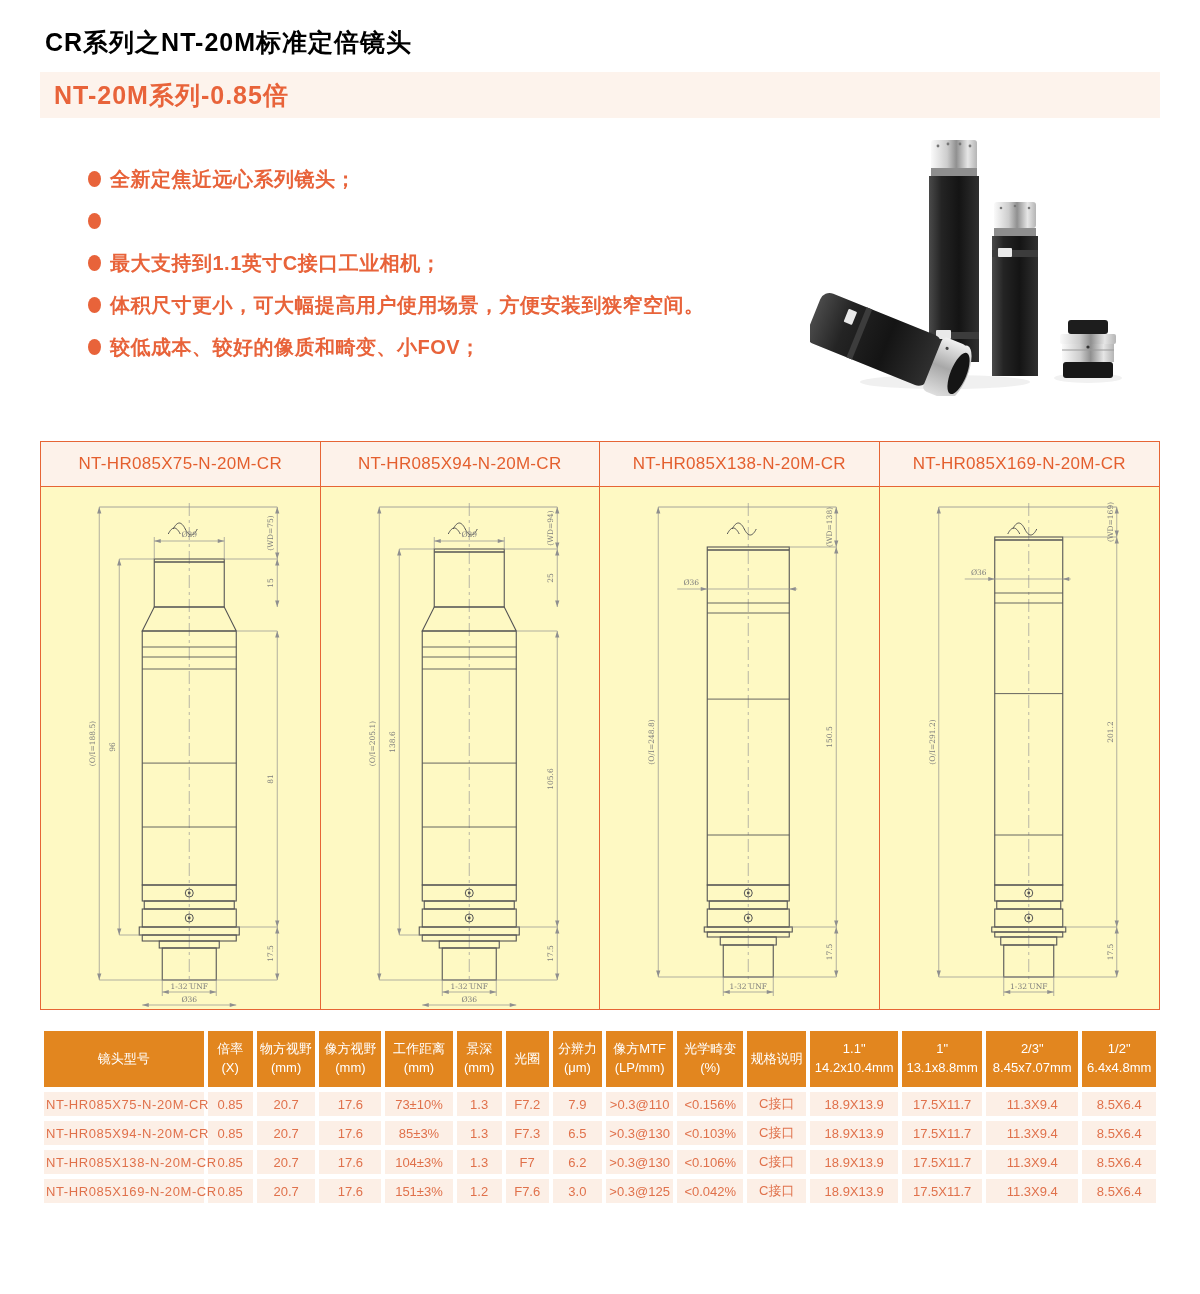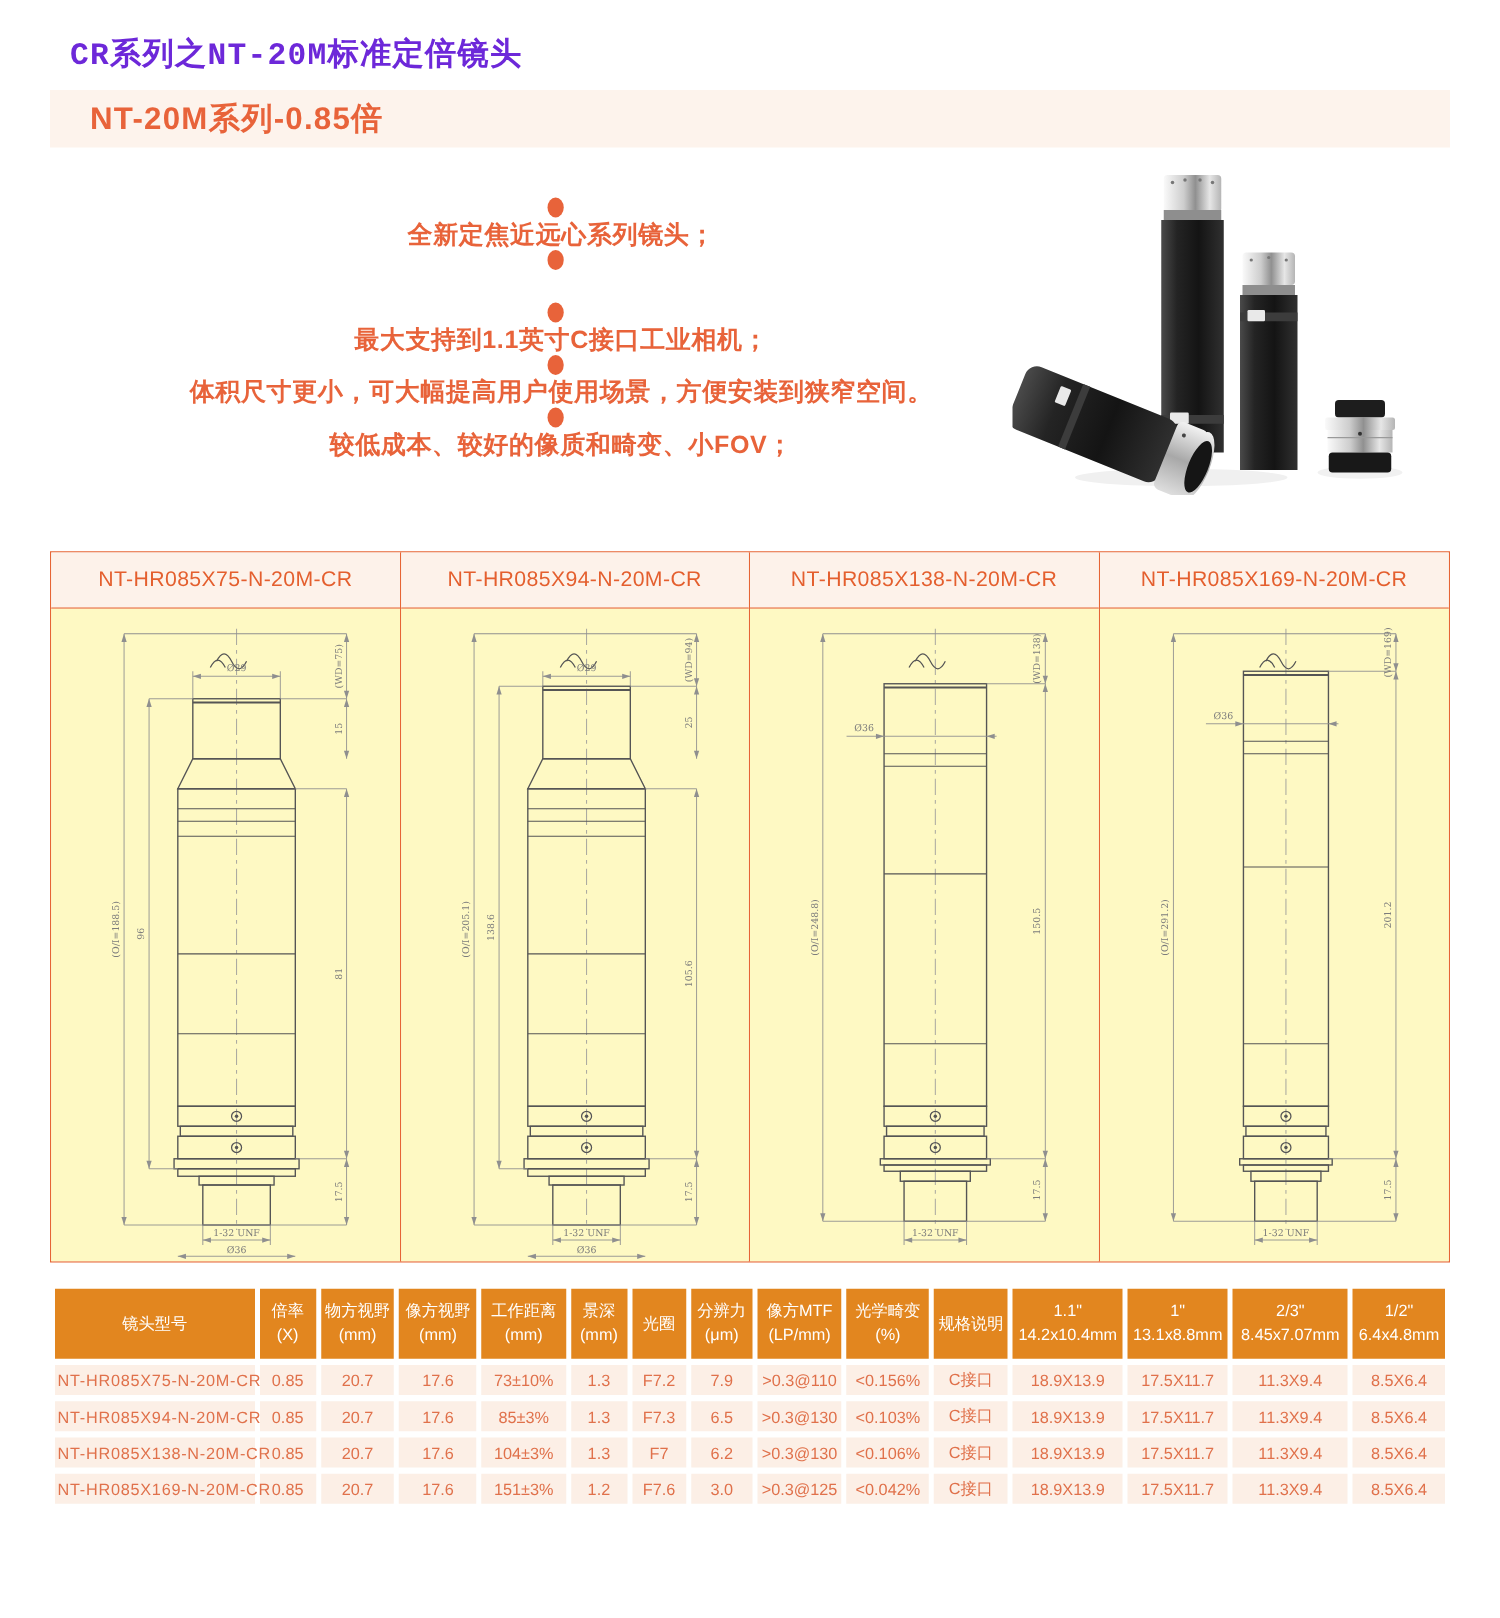--- a/index.html
+++ b/index.html
@@ -1,23 +1,23 @@
 <!DOCTYPE html>
 <html><head>
 <meta charset="utf-8">
 <style>
   html,body{margin:0;padding:0;background:#ffffff;}
   body{width:1200px;height:1294px;position:relative;font-family:"Liberation Sans",sans-serif;overflow:hidden;}
   .page{padding:26px 40px 0 40px;}
-  .page-title{color:#6d28d9;font-size:25px;font-weight:700;letter-spacing:1px;margin:0 0 13px 16px;font-family:Liberation Mono, monospace;}
+  .page-title{color:#000000;font-size:25px;font-weight:700;letter-spacing:1px;margin:0 0 13px 5px;}
   .banner{background:#FDF3EC;height:46px;line-height:46px;color:#E8633A;font-weight:700;}
-  .series-banner{font-size:25px;padding-left:32px;letter-spacing:1px;}
+  .series-banner{font-size:25px;padding-left:14px;letter-spacing:1px;}
   .content-row{display:flex;margin-top:8px;}
   .features{flex:1;padding:32px 0 0 48px;}
-  .feature-item{display:flex;align-items:center;height:42px;color:#E8633A;font-size:20px;font-weight:600;letter-spacing:0.5px;white-space:nowrap;flex-direction:column;}
+  .feature-item{display:flex;align-items:center;height:42px;color:#E8633A;font-size:20px;font-weight:600;letter-spacing:0.5px;white-space:nowrap;}
   .bullet{width:13px;height:16px;border-radius:50%;background:#E8633A;margin-right:9px;flex:0 0 auto;}
   .photo-wrap{width:350px;height:272px;flex:0 0 auto;margin-top:-2px;}
   .section-banner{font-size:23px;padding-left:26px;letter-spacing:2px;margin-top:37px;}
   
   .panels{display:grid;grid-template-columns:repeat(4,1fr);border:1px solid #E66535;margin-top:45px;}
   .panel{border-right:1px solid #E66535;display:flex;flex-direction:column;}
   .panel:last-child{border-right:none;}
   .panel-title{height:44px;display:flex;align-items:center;justify-content:center;background:#FDF2EA;border-bottom:1px solid #E66535;color:#E45F2E;font-size:17px;font-weight:500;letter-spacing:0.3px;white-space:nowrap;}
   .panel-draw{height:522px;background:#fef9c3;}
   .panel-draw svg{display:block;width:100%;height:100%;}

